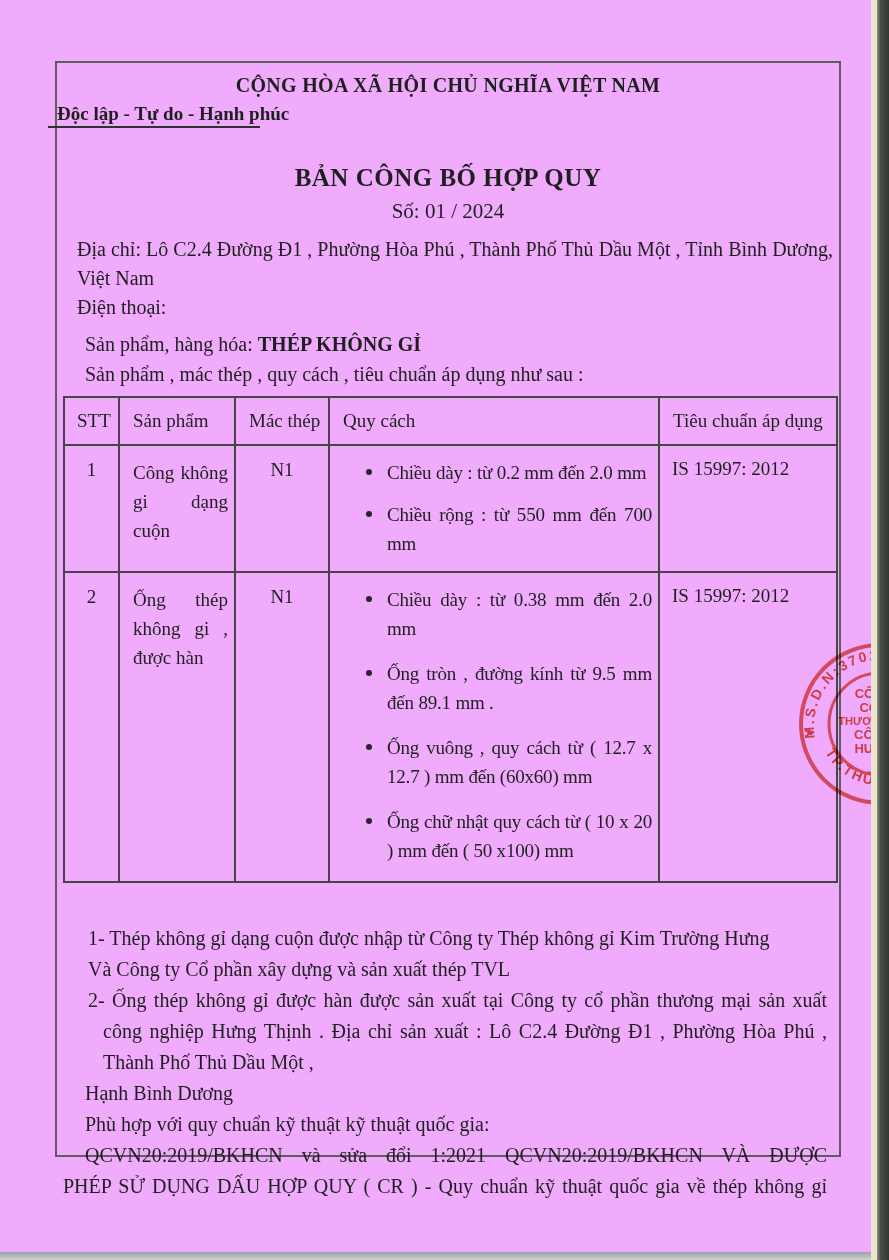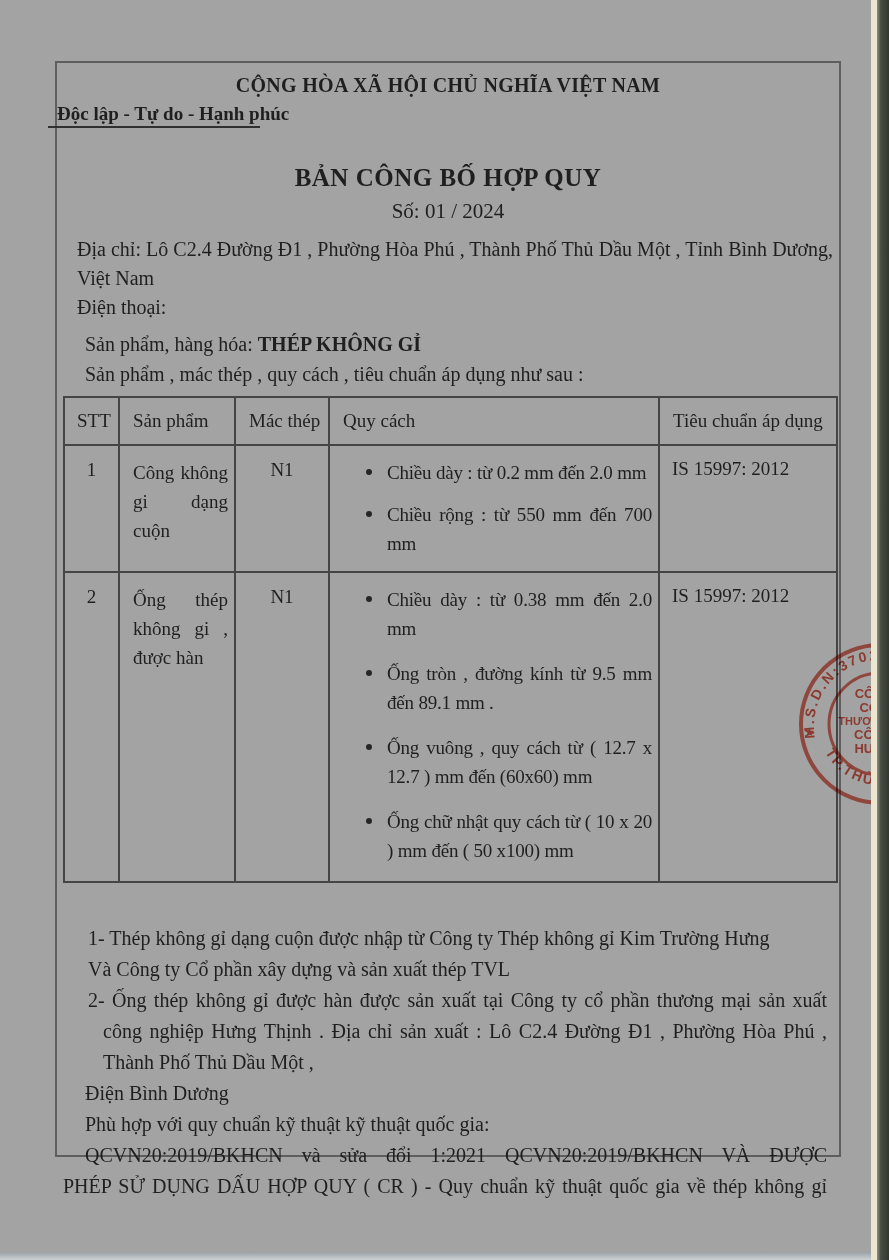--- a/index.html
+++ b/index.html
@@ -1,18 +1,18 @@
 <!DOCTYPE html>
 <html><head>
 <meta charset="utf-8">
 <style>
   html,body { margin:0; padding:0; background:#e8e8e8; }
   .page {
     position:relative; width:889px; height:1260px; margin:0;
-    background:#a3a3a3; overflow:hidden;
+    background:#f0abfc; overflow:hidden;
     font-family:"Liberation Serif","DejaVu Serif",serif;
     color:#1f1f1f;
   }
   
   .border-box {
     position:absolute; left:55px; top:61px; width:786px; height:1096px;
     border:2px solid #5e5e5e; box-sizing:border-box;
   }
   .nat1 { margin-top:11px; text-align:center; font-weight:bold; font-size:20px; letter-spacing:.3px; }
   .motto { margin-top:6px; text-align:left; font-weight:bold; font-size:19px; }
@@ -155,21 +155,21 @@
           </td>
           <td class="tc">IS 15997: 2012</td>
         </tr>
       </tbody>
     </table>
 
     <div class="notes">
       <div class="n1">1- Thép không gỉ dạng cuộn được nhập từ Công ty Thép không gỉ Kim Trường Hưng</div>
       <div class="n1">Và Công ty Cổ phần xây dựng và sản xuất thép TVL</div>
       <div class="n2">2- Ống thép không gỉ được hàn được sản xuất tại Công ty cổ phần thương mại sản xuất công nghiệp Hưng Thịnh . Địa chỉ sản xuất : Lô C2.4 Đường Đ1 , Phường Hòa Phú , Thành Phố Thủ Dầu Một ,</div>
-      <div class="pv">Điện Bình Dương</div>
+      <div class="pv">Hạnh Bình Dương</div>
       <div class="pv">Phù hợp với quy chuẩn kỹ thuật kỹ thuật quốc gia:</div>
       <div class="cf1">QCVN20:2019/BKHCN và sửa đổi 1:2021 QCVN20:2019/BKHCN VÀ ĐƯỢC</div>
       <div class="cf2">PHÉP SỬ DỤNG DẤU HỢP QUY ( CR ) - Quy chuẩn kỹ thuật quốc gia về thép không gỉ</div>
     </div>
   </div>
 
   <svg class="stamp" viewBox="0 0 180 180" width="180" height="180">
     <defs>
       <path id="arcTop" d="M 24 106 A 66 66 0 1 1 152 106"></path>
       <path id="arcBottom" d="M 30 109 A 62 62 0 0 0 146 109"></path>

